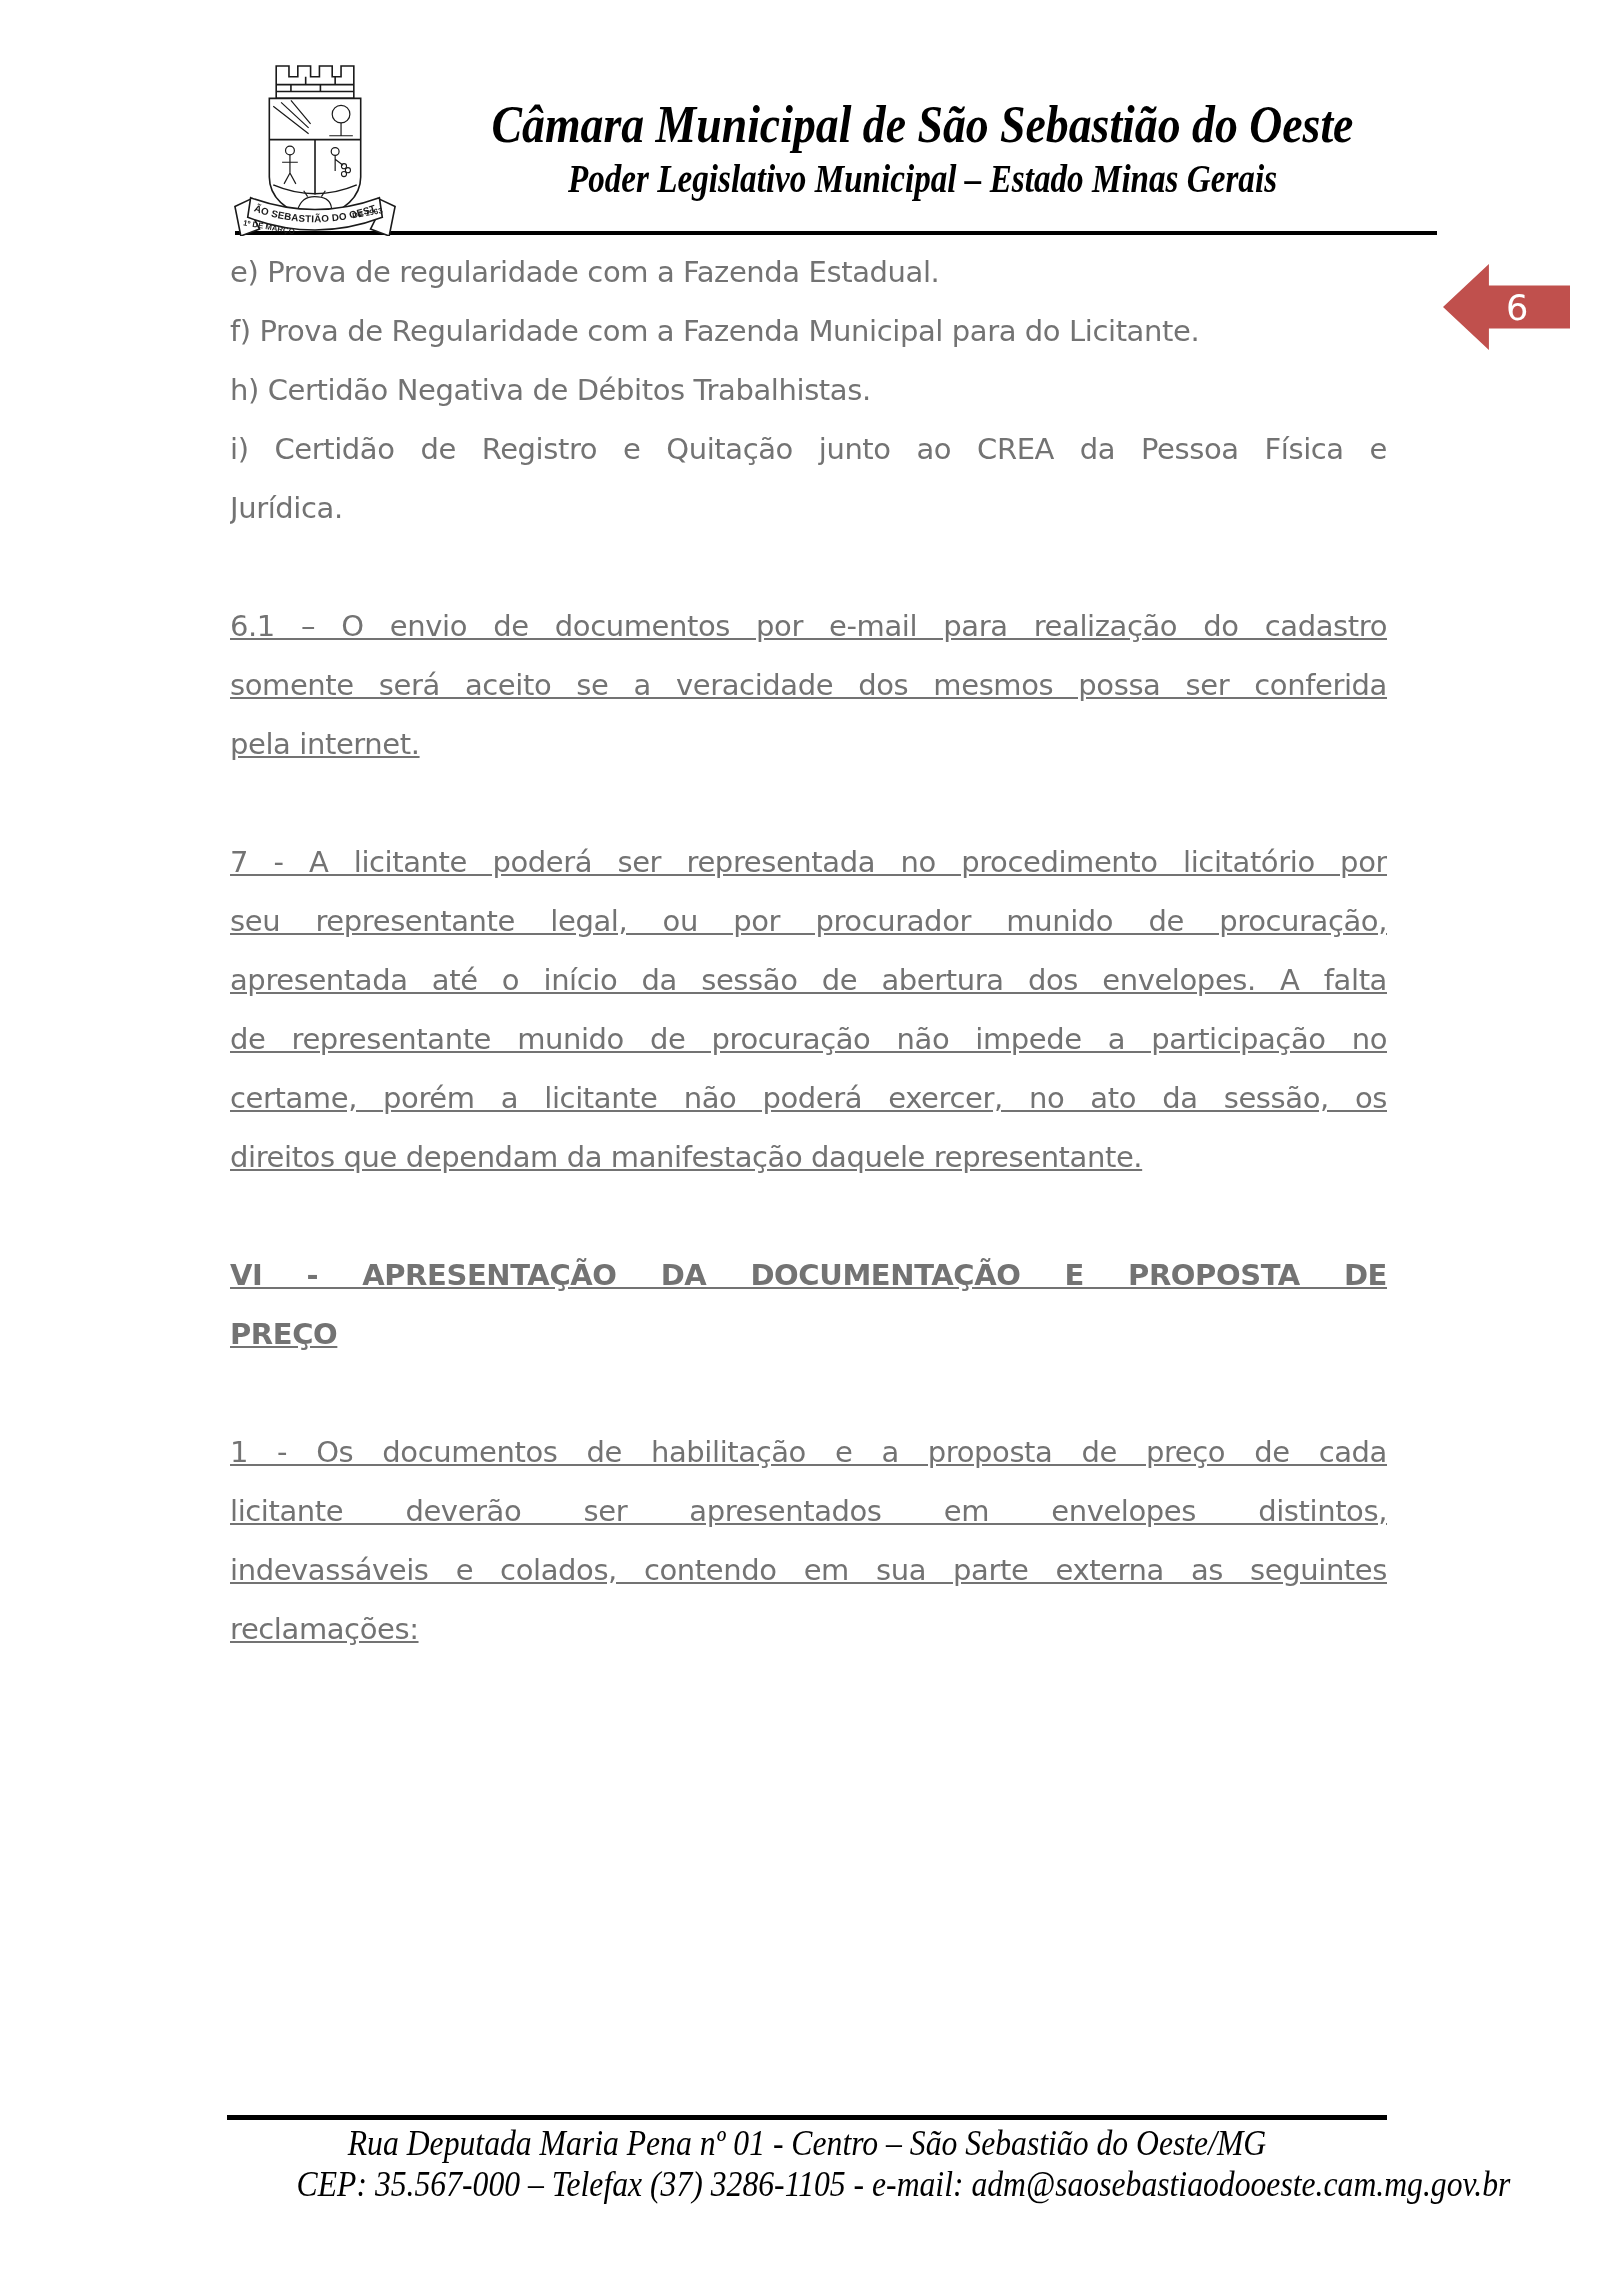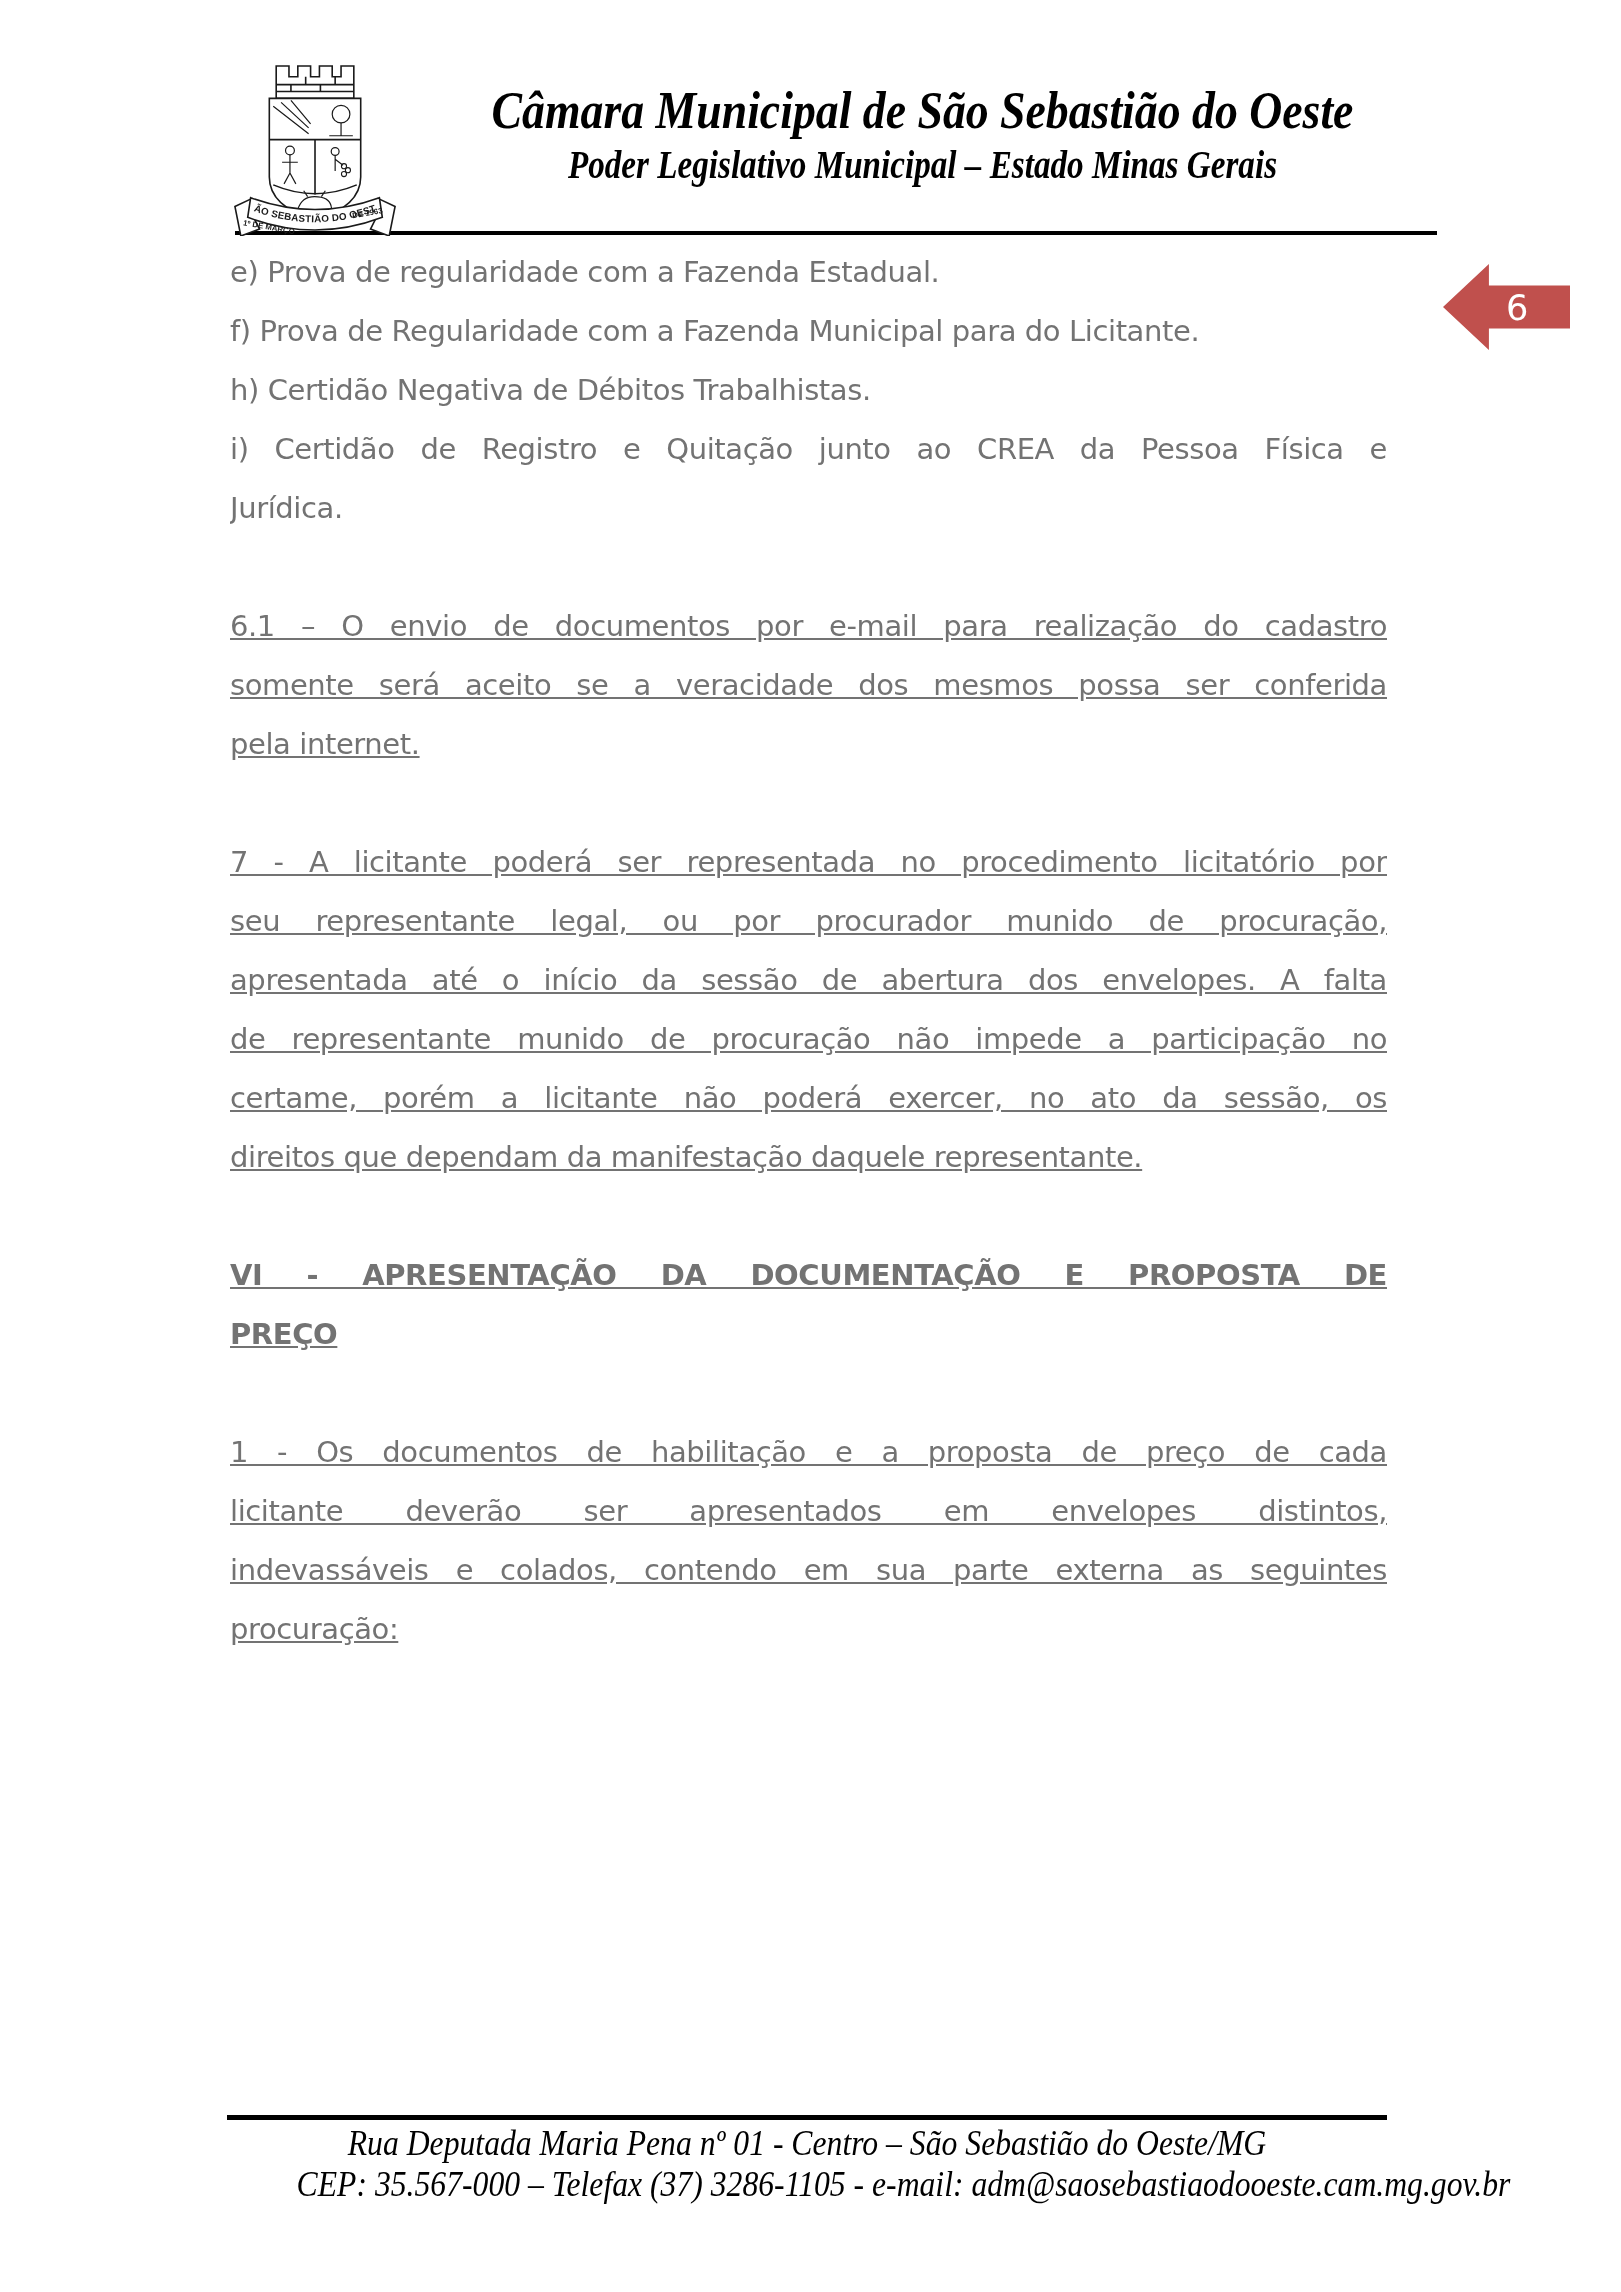--- a/index.html
+++ b/index.html
@@ -20,21 +20,21 @@
     width: 1202px; height: 3.9px;
     background: #000;
   }
   .logo-svg {
     position: absolute;
     left: 231px; top: 63px;
     width: 169px; height: 173px;
   }
   .header-text {
     position: absolute;
-    left: 412px; top: 80px;
+    left: 412px; top: 94px;
     width: 1021px;
     text-align: center;
     font-family: "Liberation Serif", serif;
     font-style: italic;
     font-weight: 700;
   }
   .header-title {
     font-size: 52px;
     line-height: 61px;
     white-space: nowrap;
@@ -206,21 +206,21 @@
 
     <div class="para gap heading">
       <div class="tline j">VI - APRESENTAÇÃO DA DOCUMENTAÇÃO E PROPOSTA DE</div>
       <div class="tline">PREÇO</div>
     </div>
 
     <div class="para gap">
       <div class="tline j">1 - Os documentos de habilitação e a proposta de preço de cada</div>
       <div class="tline j">licitante deverão ser apresentados em envelopes distintos,</div>
       <div class="tline j">indevassáveis e colados, contendo em sua parte externa as seguintes</div>
-      <div class="tline">procuração:</div>
+      <div class="tline">reclamações:</div>
     </div>
 
   </div>
 
   <div class="footer-rule"></div>
   <div class="footer">
     <div class="footer-line">Rua Deputada Maria Pena nº 01 - Centro – São Sebastião do Oeste/MG</div>
     <div class="footer-line">CEP: 35.567-000 – Telefax (37) 3286-1105 - e-mail: adm@saosebastiaodooeste.cam.mg.gov.br</div>
   </div>
 

